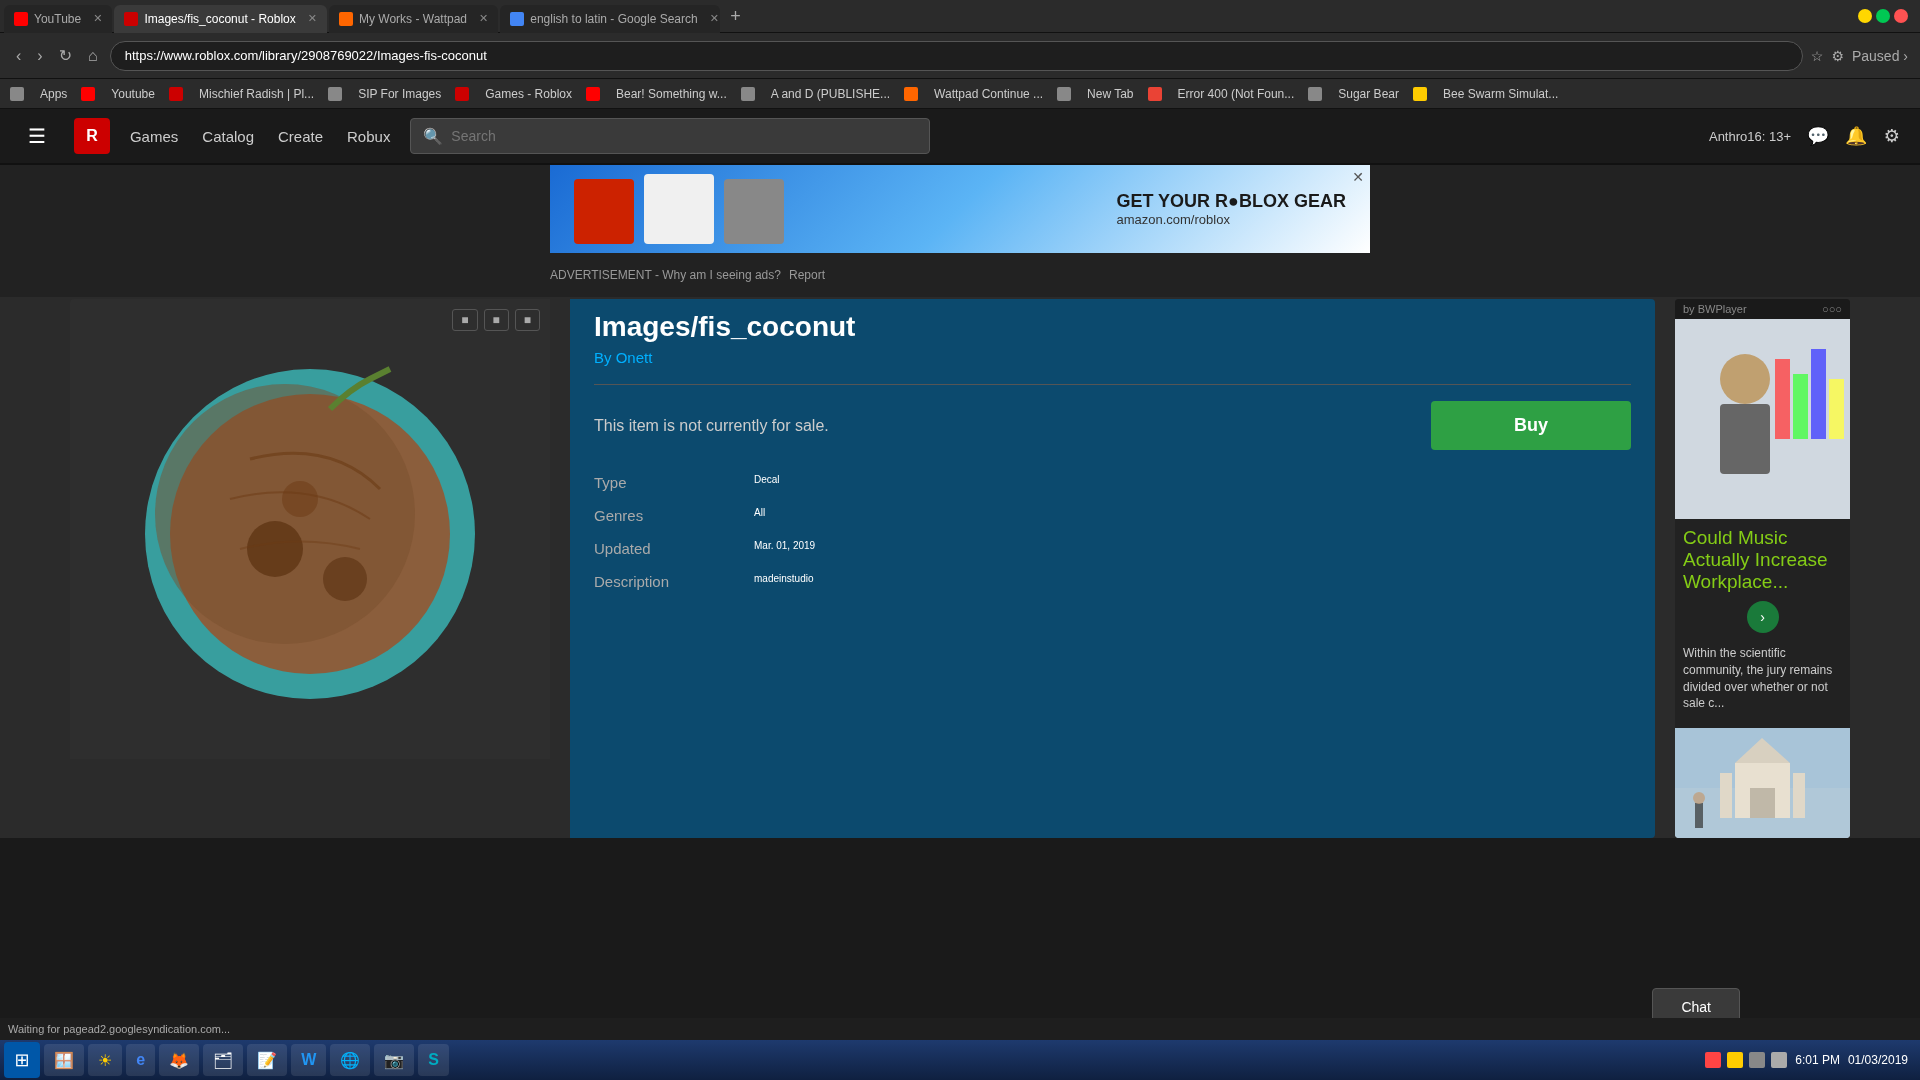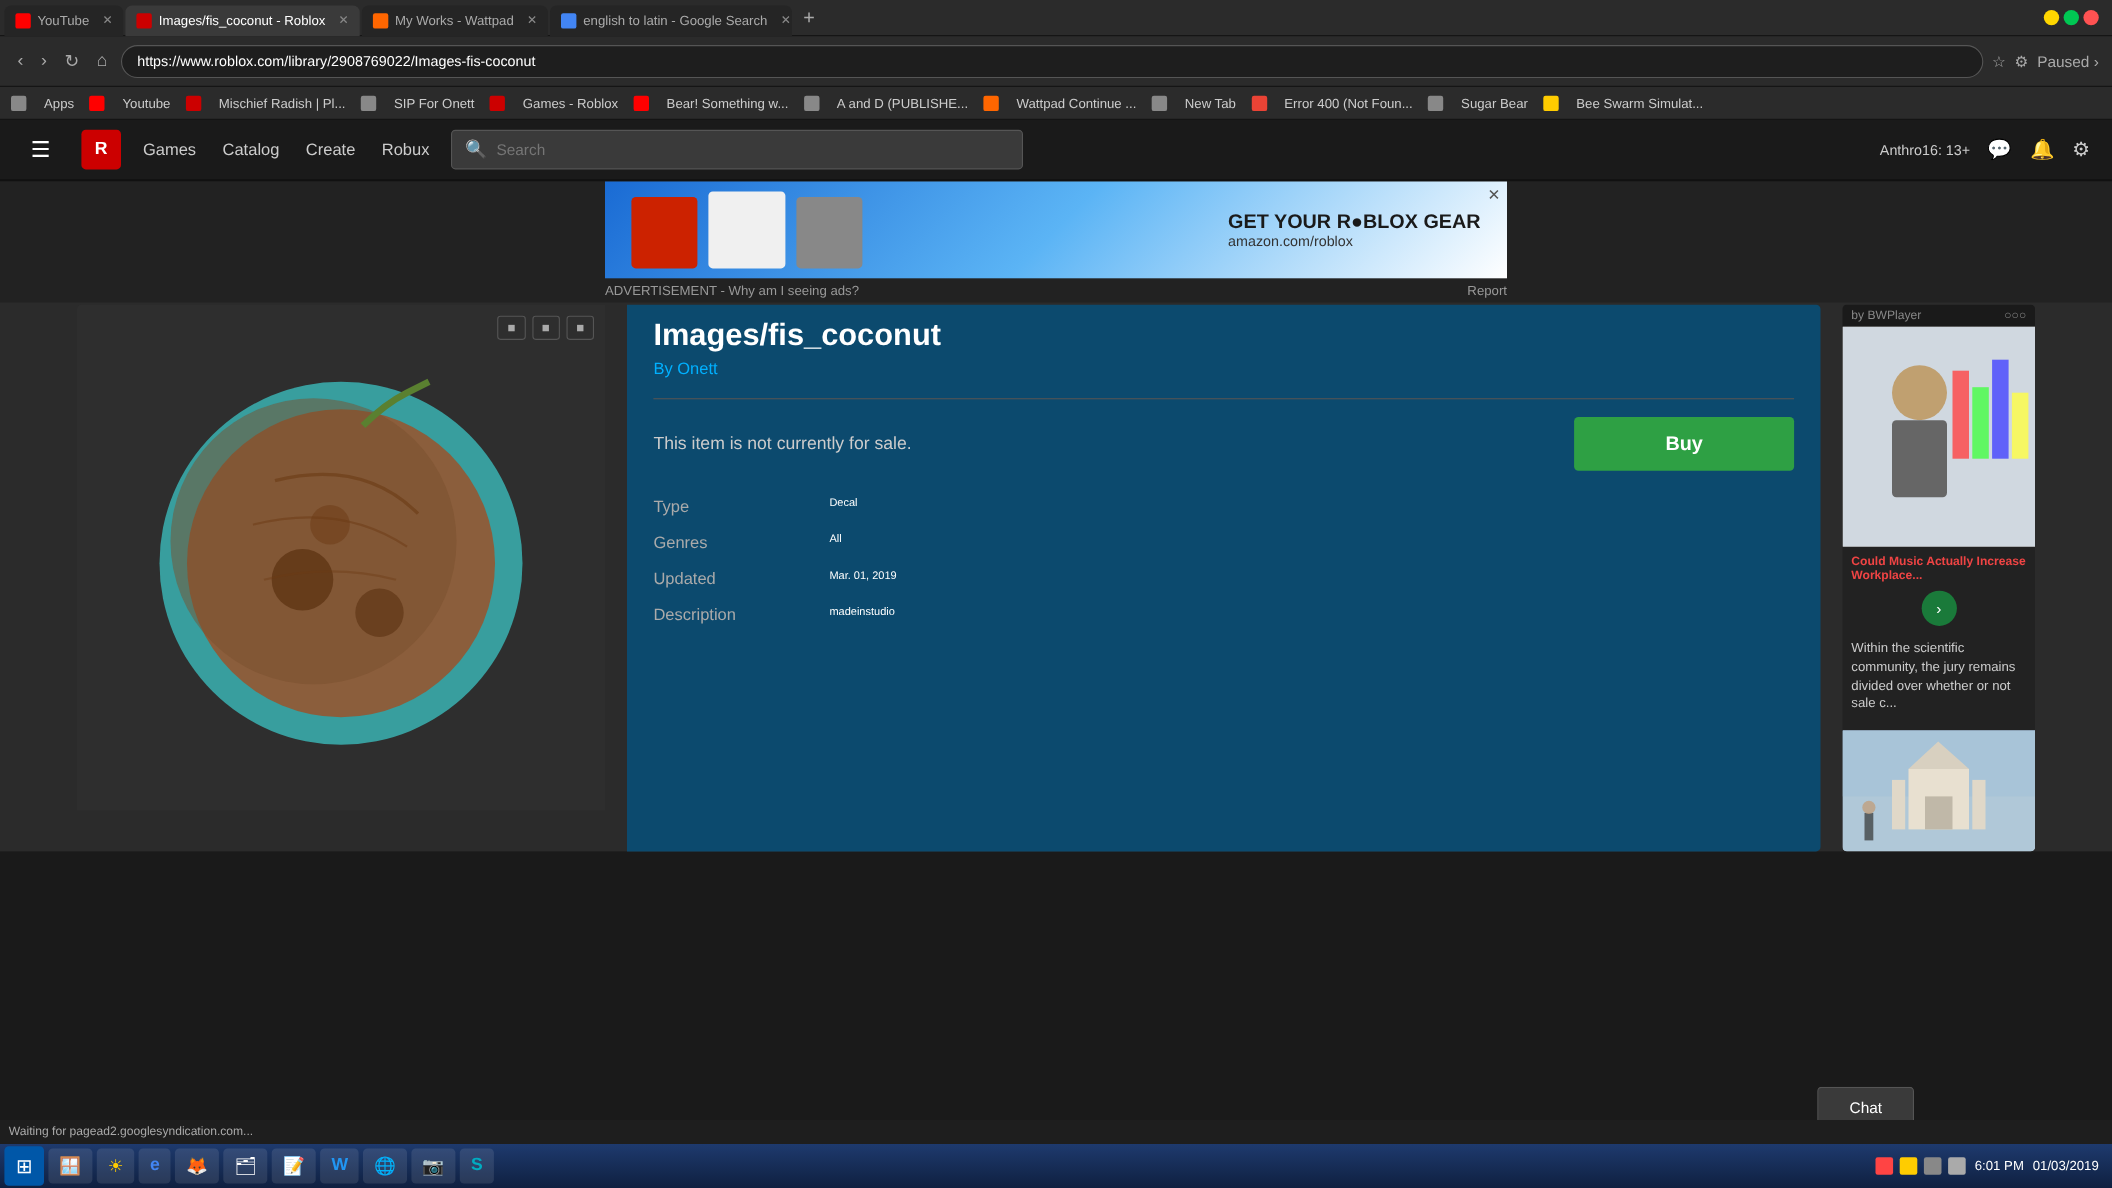--- a/index.html
+++ b/index.html
@@ -89,21 +89,21 @@
       height: 88px; display: flex; align-items: center; justify-content: space-between; padding: 0 24px;
       position: relative;
     }
     .ad-shirts { display: flex; gap: 10px; align-items: flex-end; }
     .shirt-red { width: 60px; height: 65px; background: #cc2200; border-radius: 4px; position: relative; }
     .shirt-white { width: 70px; height: 70px; background: #f0f0f0; border-radius: 4px; }
     .shirt-gray { width: 60px; height: 65px; background: #888; border-radius: 4px; }
     .ad-text { color: #1a1a1a; font-weight: bold; font-size: 18px; text-align: right; }
     .ad-sub { color: #333; font-size: 13px; }
     .ad-close { position: absolute; top: 4px; right: 6px; color: #555; cursor: pointer; font-size: 14px; }
-    .ad-notice { color: #999; font-size: 12px; padding: 4px 0; display: flex; align-items: center; gap: 20px; width: 820px; justify-content: space-between; }
+    .ad-notice { color: #999; font-size: 12px; padding: 15px 0; display: flex; align-items: center; gap: 8px; width: 820px; }
     .item-image-area {
       width: 480px; height: 460px; background: #2e2e2e; border-radius: 4px 0 0 0;
       display: flex; align-items: center; justify-content: center; position: relative;
     }
     .coconut-svg { width: 360px; height: 360px; }
     .item-title { color: #fff; font-size: 28px; font-weight: bold; margin-bottom: 6px; }
     .item-by { color: #aaa; font-size: 15px; margin-bottom: 18px; }
     .item-by span { color: #00b0ff; cursor: pointer; }
     .item-divider { border: none; border-top: 1px solid #555; margin-bottom: 16px; }
     .item-sale-row { display: flex; align-items: center; justify-content: space-between; margin-bottom: 24px; gap: 12px; }
@@ -117,21 +117,21 @@
     .meta-label { color: #aaa; font-size: 15px; width: 160px; }
     .meta-value { color: #fff; font-size: 10px; }
     .item-options { display: flex; gap: 6px; margin-bottom: 8px; }
     .item-opt-btn { background: none; border: 1px solid #555; color: #aaa; padding: 3px 8px; border-radius: 3px; font-size: 12px; cursor: pointer; }
 
     
     .side-panel { width: 175px; flex-shrink: 0; }
     .side-ad { background: #222; border-radius: 4px; overflow: hidden; }
     .side-ad-header { background: #1a1a1a; padding: 4px 8px; font-size: 11px; color: #888; display: flex; justify-content: space-between; }
     .side-ad-img { width: 175px; height: 200px; background: linear-gradient(180deg, #e8e8e8 0%, #c0c0c0 100%); display: flex; align-items: center; justify-content: center; overflow: hidden; }
-    .side-ad-title { padding: 8px; color: #ef4444; font-size: 11px; font-weight: bold; }
+    .side-ad-title { padding: 8px; color: #84cc16; font-size: 19px; font-weight: normal; }
     .side-ad-play { width: 32px; height: 32px; border-radius: 50%; background: #1a7a3a; border: none; color: #fff; font-size: 14px; cursor: pointer; display: flex; align-items: center; justify-content: center; margin: 0 auto 8px; }
     .side-ad-text { padding: 4px 8px 8px; color: #ccc; font-size: 12px; line-height: 1.4; }
     .side-ad-img2 { width: 175px; height: 110px; background: linear-gradient(180deg, #a0c0e0 0%, #c8d8e8 100%); margin-top: 8px; }
 
     
     .chat-btn {
       position: fixed; bottom: 54px; right: 180px; background: #3a3a3a; color: #fff;
       border: 1px solid #555; padding: 10px 28px; border-radius: 4px; font-size: 14px; cursor: pointer;
     }
 
@@ -213,21 +213,21 @@
   <div class="bookmark-item">
     <div class="bm-icon yt"></div>
     <span>Youtube</span>
   </div>
   <div class="bookmark-item">
     <div class="bm-icon rb"></div>
     <span>Mischief Radish | Pl...</span>
   </div>
   <div class="bookmark-item">
     <div class="bm-icon generic"></div>
-    <span>SIP For Onett</span>
+    <span>SIP For Images</span>
   </div>
   <div class="bookmark-item">
     <div class="bm-icon rb"></div>
     <span>Games - Roblox</span>
   </div>
   <div class="bookmark-item">
     <div class="bm-icon yt"></div>
     <span>Bear! Something w...</span>
   </div>
   <div class="bookmark-item">

